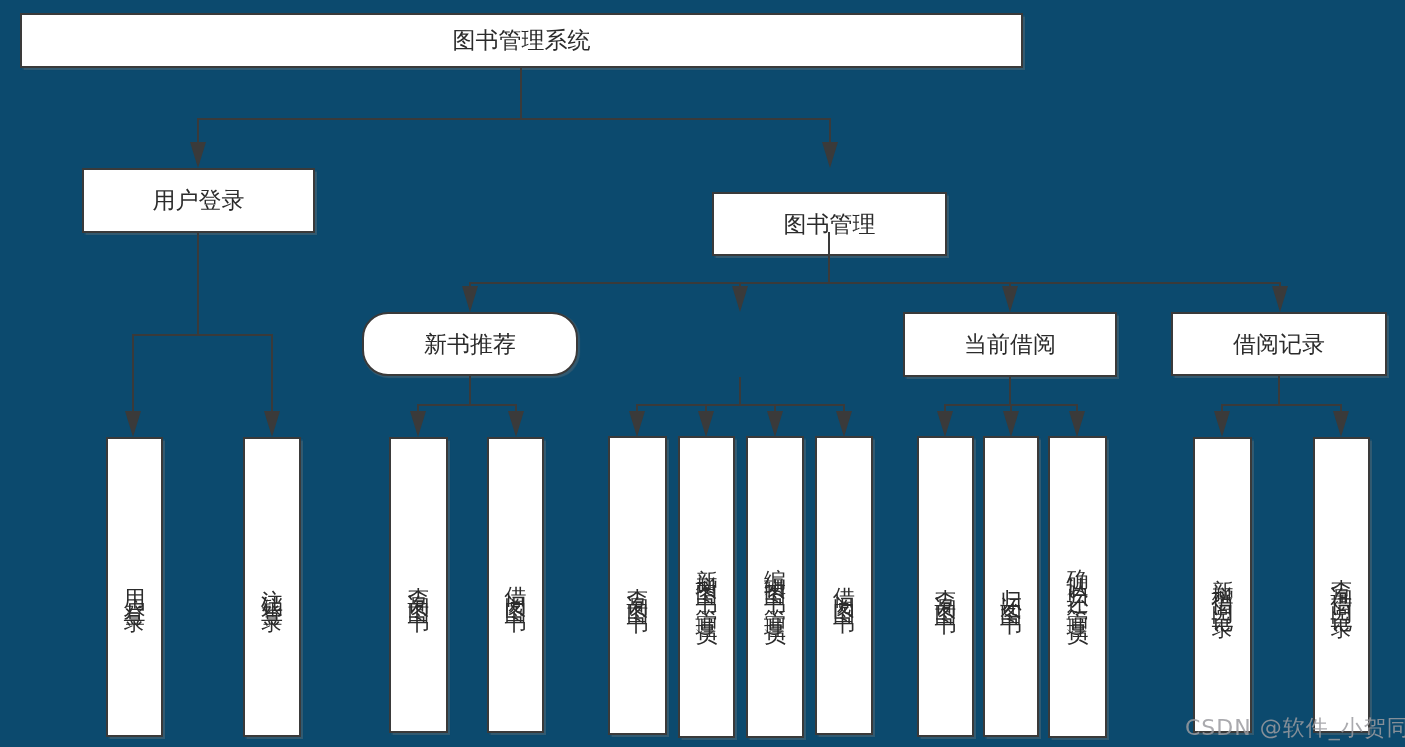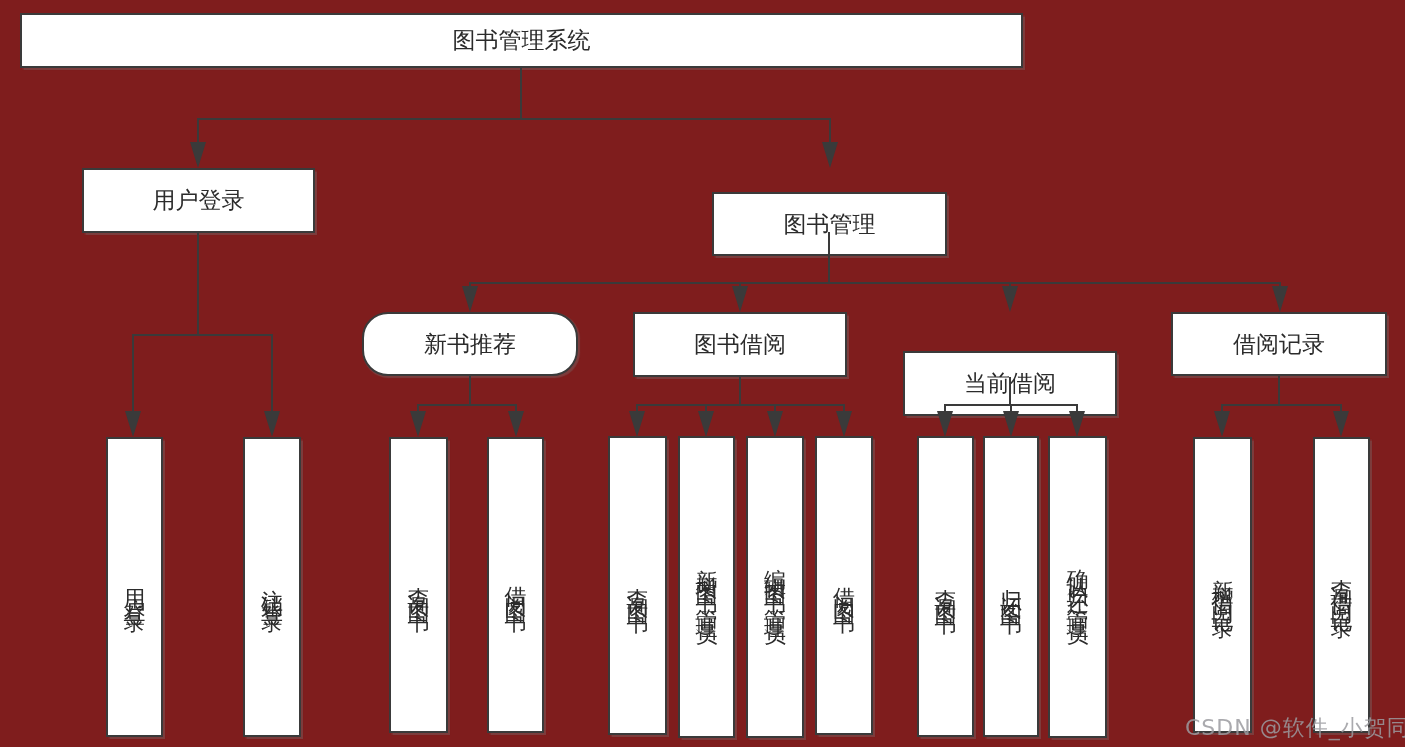--- a/index.html
+++ b/index.html
@@ -1,19 +1,19 @@
 <!DOCTYPE html>
 <html><head>
 <meta charset="utf-8">
 <style>
   html,body{margin:0;padding:0;background:#ffffff;}
   #stage{
     position:relative;
     width:1405px;height:747px;
-    background:#7f1d1d;
+    background:#0c4a6e;
     font-family:"DejaVu Sans","Liberation Sans",sans-serif;
     overflow:hidden;
   }
   .box{
     position:absolute;
     background:#ffffff;
     border:2px solid #3a3a3a;
     box-sizing:border-box;
     display:flex;align-items:center;justify-content:center;
     font-size:23px;color:#2b2b2b;
@@ -86,24 +86,21 @@
   <div class="vline" style="left:739px;top:282px;height:8px;"></div>
   <div class="arrow" style="left:732px;top:286px;"></div>
   <div class="vline" style="left:1009px;top:282px;height:8px;"></div>
   <div class="arrow" style="left:1002px;top:286px;"></div>
   <div class="vline" style="left:1279px;top:282px;height:8px;"></div>
   <div class="arrow" style="left:1272px;top:286px;"></div>
 
   <div class="box" style="left:362px;top:312px;width:216px;height:64px;border-radius:26px;">
     <span>新书推荐</span>
   </div>
-  <div class="box" style="left:633px;top:312px;width:214px;height:65px;">
-    <span>图书借阅</span>
-  </div>
-  <div class="box" style="left:903px;top:312px;width:214px;height:65px;margin-top:39px;">
+  <div class="box" style="left:903px;top:312px;width:214px;height:65px;">
     <span>当前借阅</span>
   </div>
   <div class="box" style="left:1171px;top:312px;width:216px;height:64px;">
     <span>借阅记录</span>
   </div>
 
   <div class="vline" style="left:469px;top:376px;height:30px;"></div>
   <div class="hline" style="left:417px;top:404px;width:100px;"></div>
   <div class="vline" style="left:417px;top:404px;height:10px;"></div>
   <div class="arrow" style="left:410px;top:411px;"></div>

